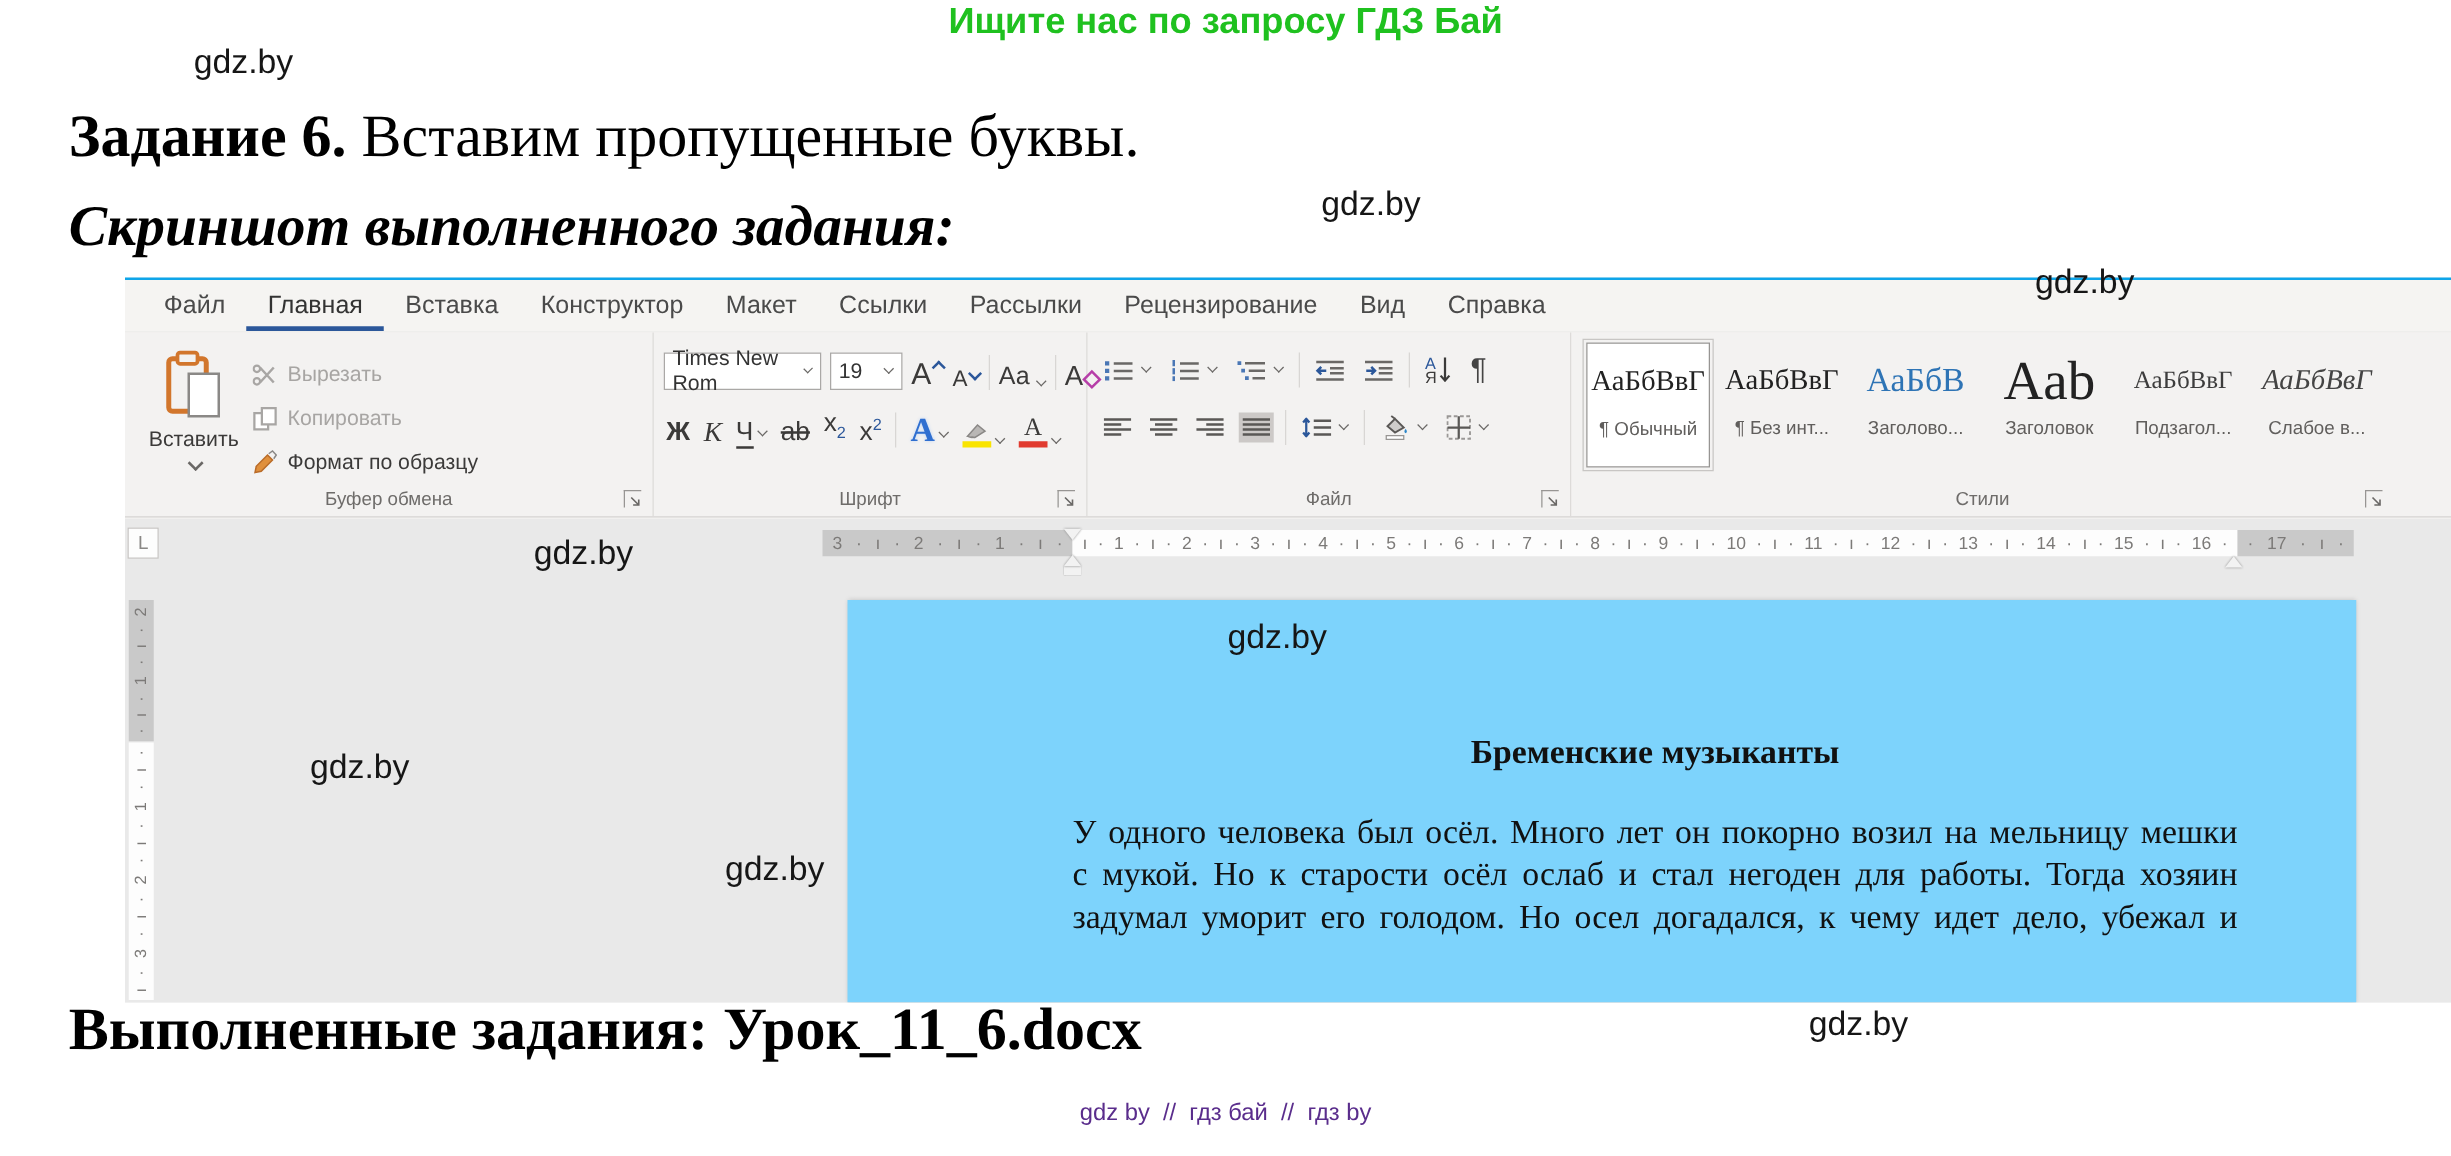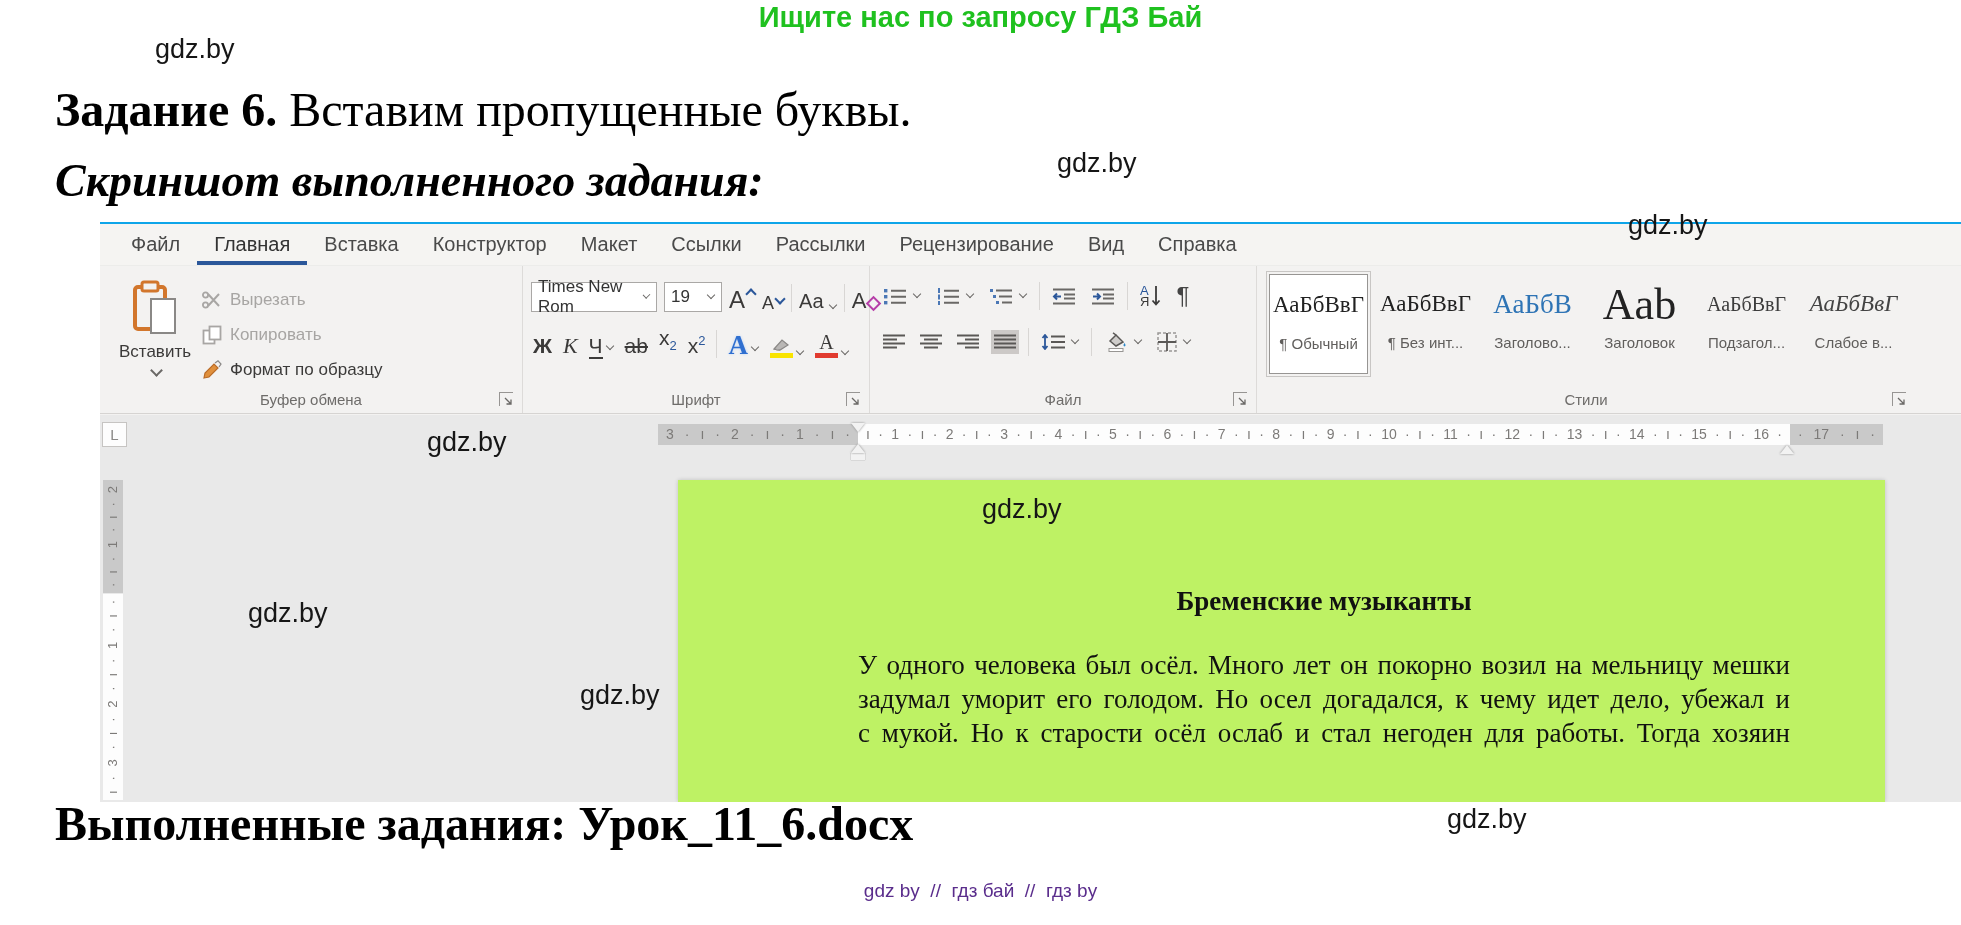--- a/index.html
+++ b/index.html
@@ -143,21 +143,21 @@
   .vruler{position:absolute;left:3px;top:65px;width:20px;}
   .vseg{width:20px;overflow:hidden;position:relative;}
   .vm-top{height:113px;background:#c9c9c9;}
   .vm-bot{height:206px;background:#fdfdfd;margin-top:1px;}
   .vtxt{position:absolute;left:0;top:0;height:20px;line-height:20px;transform-origin:0 0;
         font-size:13px;color:#7c7a78;text-align:justify;text-align-last:justify;
         padding:0 6px;box-sizing:border-box;}
   .vm-top .vtxt{width:113px;transform:rotate(-90deg) translateX(-113px);}
   .vm-bot .vtxt{width:206px;transform:rotate(-90deg) translateX(-206px);}
 
-  .page{position:absolute;left:578px;top:65px;width:1207px;height:322px;background:#bef264;
+  .page{position:absolute;left:578px;top:65px;width:1207px;height:322px;background:#7dd3fc;
         box-shadow:0 0 4px rgba(0,0,0,.18);}
   .doc-title{position:absolute;left:180px;top:106px;width:932px;text-align:center;
              font-family:"Liberation Serif",serif;font-weight:700;font-size:27px;color:#111;}
   .doc-text{position:absolute;left:180px;top:168px;width:932px;
             font-family:"Liberation Serif",serif;font-size:27px;line-height:34px;color:#111;}
   .jline{text-align:justify;text-align-last:justify;}
   .cursor{display:inline-block;width:2px;height:26px;background:#333;vertical-align:-4px;margin-left:2px;}
 </style>
 </head>
 <body>
@@ -472,22 +472,22 @@
           </div>
         <div class="vseg vm-bot">
             <div class="vtxt">ı · 3 · ı · 2 · ı · 1 · ı ·</div>
           </div>
       </div>
 
       <div class="page">
         <div class="doc-title">Бременские музыканты</div>
         <div class="doc-text">
           <div class="jline">У одного человека был осёл. Много лет он покорно возил на мельницу мешки</div>
+          <div class="jline">с мукой. Но к старости осёл ослаб и стал негоден для работы. Тогда хозяин</div>
           <div class="jline">задумал уморит его голодом. Но осел догадался, к чему идет дело, убежал и</div>
-          <div class="jline">с мукой. Но к старости осёл ослаб и стал негоден для работы. Тогда хозяин</div>
         </div>
       </div>
     </div>
   </div>
 
   <div class="result-heading"><span>Выполненные задания:</span><span> Урок_11_6.docx</span></div>
 
   <div class="footer">gdz by  //  гдз бай  //  гдз by</div>
 
 </div>

